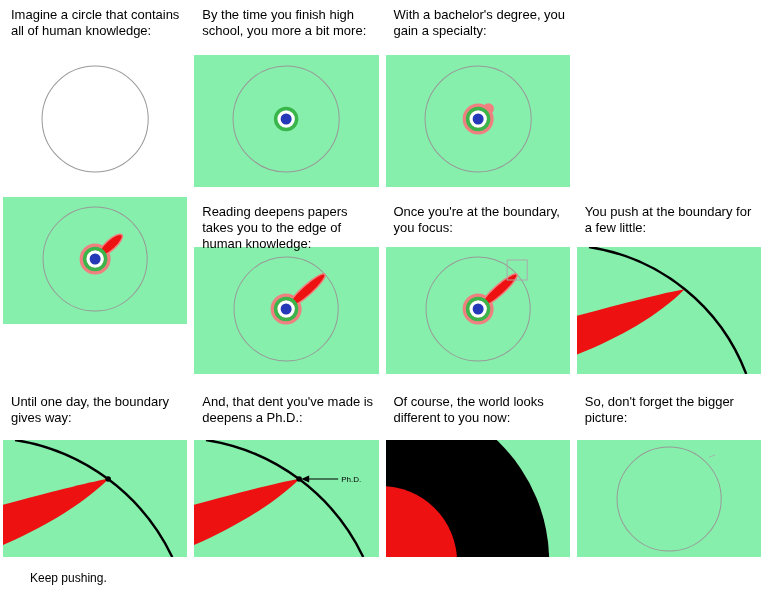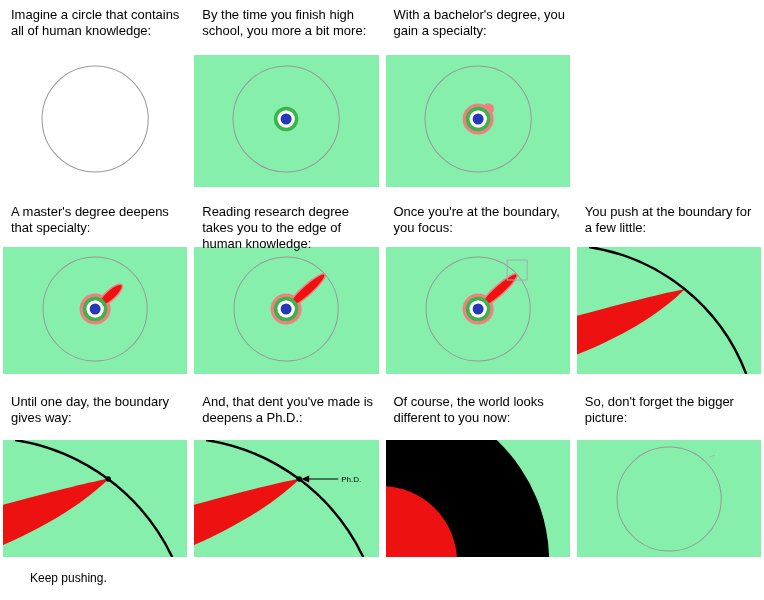--- a/index.html
+++ b/index.html
@@ -78,35 +78,34 @@
           <circle cx="92" cy="64" r="5.5" fill="#2438b8"></circle>
         </svg>
       </div>
     </div>
 
   </div>
 
   <div class="row row2">
 
     <div class="panel">
-      <div class="caption">A master's degree deepens that specialty:</div>
       <div class="art">
         <svg viewBox="0 0 184 127" preserveAspectRatio="none">
           <circle cx="92" cy="62" r="52" fill="none" stroke-width="1" stroke="#999999"></circle>
           <circle cx="92" cy="62" r="15.5" fill="#f08080"></circle>
           <ellipse cx="107.6" cy="47.9" rx="15" ry="5" transform="rotate(-42 107.6 47.9)" stroke-width="1.5" fill="#ee1111" stroke="#f08080"></ellipse>
           <circle cx="92" cy="62" r="9" fill="#ffffff"></circle>
           <circle cx="92" cy="62" r="10.5" fill="none" stroke-width="3.5" stroke="#39b54a"></circle>
           <circle cx="92" cy="62" r="5.5" fill="#2438b8"></circle>
         </svg>
       </div>
     </div>
 
     <div class="panel">
-      <div class="caption">Reading research degree takes you to the edge of human knowledge:</div>
+      <div class="caption">Reading deepens papers takes you to the edge of human knowledge:</div>
       <div class="art">
         <svg viewBox="0 0 184 127" preserveAspectRatio="none">
           <circle cx="92" cy="62" r="52" fill="none" stroke-width="1" stroke="#999999"></circle>
           <circle cx="92" cy="62" r="15.5" fill="#f08080"></circle>
           <ellipse cx="112.8" cy="43.3" rx="24" ry="5" transform="rotate(-42 112.8 43.3)" stroke-width="1.5" fill="#ee1111" stroke="#f08080"></ellipse>
           <circle cx="92" cy="62" r="9" fill="#ffffff"></circle>
           <circle cx="92" cy="62" r="10.5" fill="none" stroke-width="3.5" stroke="#39b54a"></circle>
           <circle cx="92" cy="62" r="5.5" fill="#2438b8"></circle>
         </svg>
       </div>

